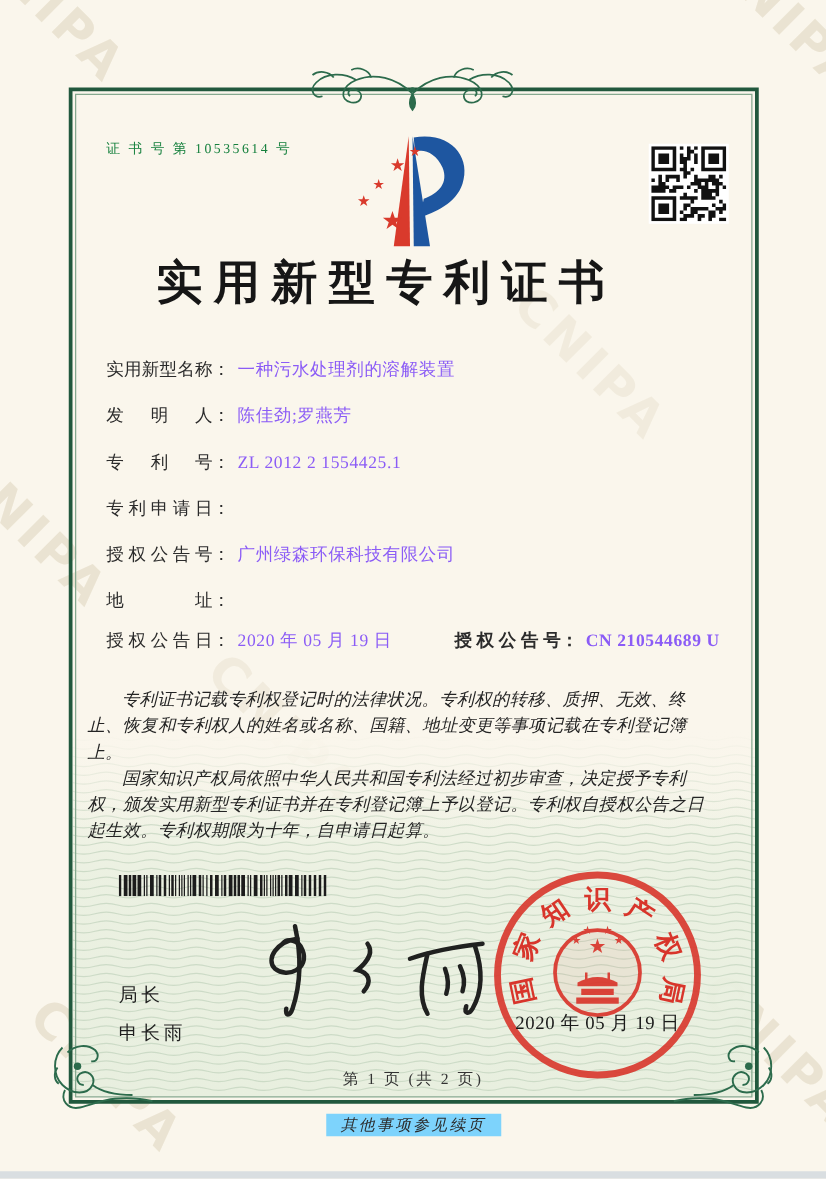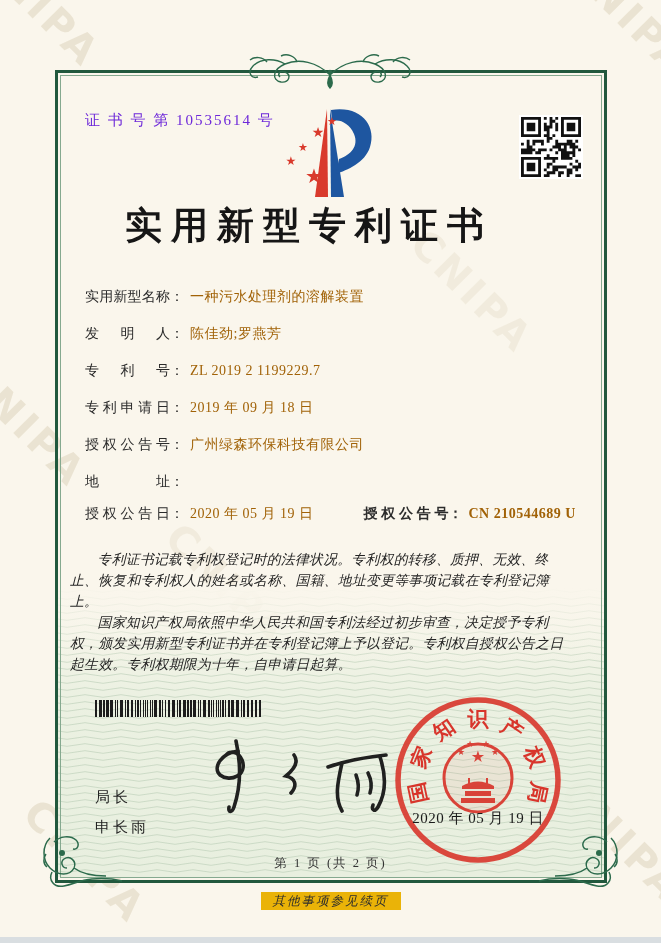--- a/index.html
+++ b/index.html
@@ -30,40 +30,40 @@
     position:absolute;left:58px;top:585px;width:546px;height:292px;overflow:hidden;
     background:linear-gradient(180deg, rgba(236,241,230,0) 0%, rgba(233,240,224,.85) 38%, #e8efdf 100%);
     z-index:1;
   }
   .waves .fade{
     position:absolute;left:0;top:0;width:100%;height:80px;
     background:linear-gradient(180deg,#faf6ec 0%, rgba(250,246,236,0) 100%);
   }
   
   .cert-number{
-    position:absolute;left:85px;top:111px;font-size:15px;letter-spacing:2px;
-    color:#6d28d9;z-index:4;
+    position:absolute;left:85px;top:111px;font-size:11px;letter-spacing:2px;
+    color:#15803d;z-index:4;
   }
   .logo{position:absolute;left:277px;top:104px;z-index:4;}
   .qr{position:absolute;left:519px;top:115px;width:60px;height:60px;background:#fff;
       padding:2px;z-index:4;}
   .doc-title{
     position:absolute;left:0;top:201px;width:609px;text-align:center;
     font-size:37px;font-weight:bold;letter-spacing:9px;padding-left:9px;
     box-sizing:border-box;color:#161616;z-index:4;
   }
   
   .fields{position:absolute;left:85px;top:286px;width:500px;z-index:4;font-size:14px;}
   .field-row{display:flex;align-items:flex-start;line-height:21px;margin-bottom:16px;}
   .f-label{
     display:inline-block;width:85px;text-align:justify;text-align-last:justify;
     letter-spacing:0;color:#2b2b2b;flex:none;
   }
   .f-colon{flex:none;color:#2b2b2b;}
-  .f-value{margin-left:6px;letter-spacing:.5px;color:#a16207;}
+  .f-value{margin-left:6px;letter-spacing:.5px;color:#8b5cf6;}
   .addr{margin-bottom:11px;}
   .grant-row{display:flex;align-items:flex-start;line-height:21px;gap:36px;}
   .grant-group{display:flex;}
   .grant-group+.grant-group{margin-left:14px;font-weight:bold;}
   
   .paras{
     position:absolute;left:70px;top:549px;width:506px;z-index:4;
     font-size:13.8px;line-height:21px;font-style:italic;color:#242424;
   }
   .paras p{margin:0;text-indent:2em;letter-spacing:.3px;}
@@ -75,21 +75,21 @@
   .signature{position:absolute;left:196px;top:733px;z-index:5;}
   .seal{position:absolute;left:392px;top:694px;z-index:6;}
   .page-footer{
     position:absolute;left:0;top:855px;width:661px;text-align:center;
     font-size:12.5px;letter-spacing:2px;color:#333;z-index:4;
   }
   .continuation{
     position:absolute;left:0;top:891px;width:661px;text-align:center;z-index:4;
   }
   .continuation span{
-    font-size:12.5px;letter-spacing:2px;color:#2c2c2c;background:#eab308;
+    font-size:12.5px;letter-spacing:2px;color:#2c2c2c;background:#7dd3fc;
     padding:2px 12px;font-style:italic;
   }
   .bottom-strip{
     position:absolute;left:0;bottom:0;width:661px;height:6px;background:#d9dee1;z-index:7;
   }
 </style>
 </head>
 <body>
 
 <span class="wm" style="left:-38px;top:-18px;">CNIPA</span>
@@ -174,26 +174,25 @@
     <span class="f-value">一种污水处理剂的溶解装置</span>
   </div>
   <div class="field-row">
     <span class="f-label">发明人</span>
       <span class="f-colon">：</span>
     <span class="f-value">陈佳劲;罗燕芳</span>
   </div>
   <div class="field-row">
     <span class="f-label">专利号</span>
       <span class="f-colon">：</span>
-    <span class="f-value">ZL 2019 2 1199229.7</span>
+    <span class="f-value">ZL 2012 2 1554425.1</span>
   </div>
   <div class="field-row">
     <span class="f-label">专利申请日</span>
       <span class="f-colon">：</span>
-    <span class="f-value">2019 年 09 月 18 日</span>
   </div>
   <div class="field-row">
     <span class="f-label">授权公告号</span>
       <span class="f-colon">：</span>
     <span class="f-value">广州绿森环保科技有限公司</span>
   </div>
   <div class="field-row addr">
     <span class="f-label">地址</span>
       <span class="f-colon">：</span>
   </div>

